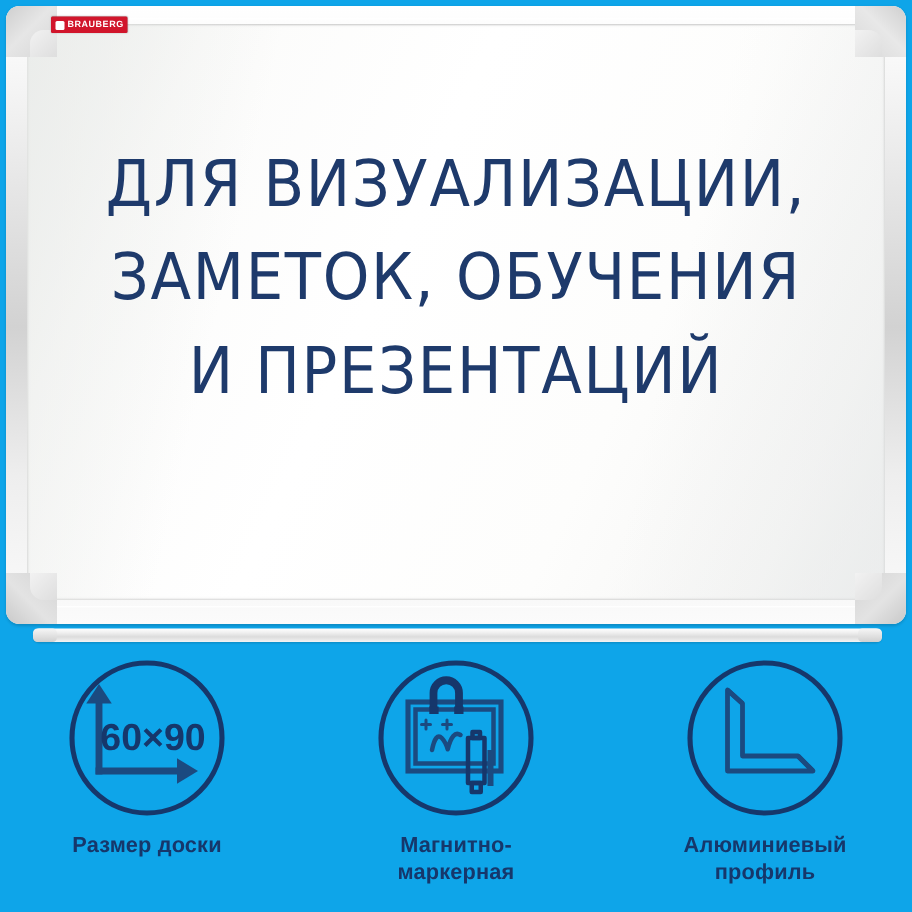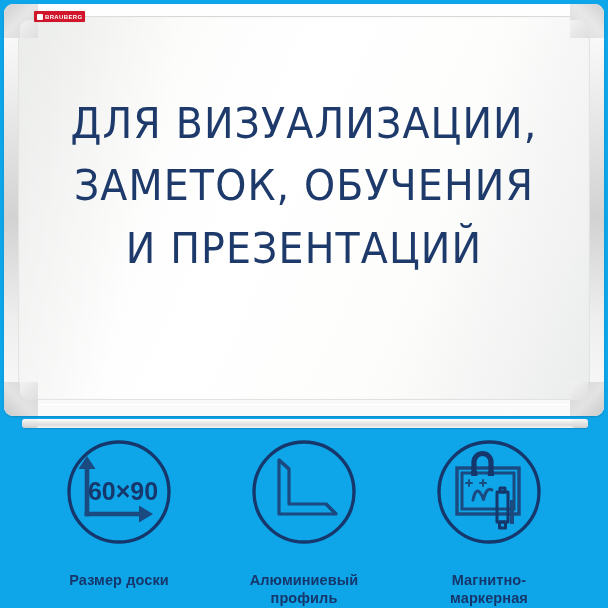--- a/index.html
+++ b/index.html
@@ -165,34 +165,34 @@
   .tray-cap.r { right: 0; }
 
   
   .features {
     position: absolute;
     left: 0;
     top: 438px;
     width: 608px;
     display: flex;
     justify-content: center;
-    gap: 15px;
+    gap: 36px;
   }
   .feature {
     width: 170px;
     display: flex;
     flex-direction: column;
     align-items: center;
   }
   .feature-icon {
     width: 108px;
     height: 108px;
   }
   .feature-label {
-    margin-top: 26px;
+    margin-top: 10px;
     text-align: center;
     color: #16376b;
     font-size: 14.5px;
     font-weight: 700;
     line-height: 1.22;
     letter-spacing: 0.1px;
     white-space: pre-line;
     font-family: "Liberation Sans", sans-serif;
   }
 
@@ -274,35 +274,20 @@
           <text x="58" y="62" text-anchor="middle" font-family="'Liberation Sans', sans-serif" font-size="25" font-weight="700" fill="#16376b">60×90</text>
         </svg>
       </div>
       <div class="feature-label">Размер доски</div>
     </div>
 
     <div class="feature">
       <div class="feature-icon">
         <svg viewBox="0 0 108 108" width="108" height="108" aria-hidden="true">
           <circle cx="54" cy="54" r="50" fill="none" stroke="#16376b" stroke-width="3.4"></circle>
-          <g fill="none" stroke="#1b4a80" stroke-width="3.2" stroke-linejoin="round">
-            <path d="M29 22 L29 76 L86 76 L76 66 L39 66 L39 31 Z"></path>
-            <path d="M29 22 L39 31"></path>
-            <path d="M76 66 L86 76"></path>
-          </g>
-        </svg>
-      </div>
-      <div class="feature-label">Алюминиевый
-профиль</div>
-    </div>
-
-    <div class="feature">
-      <div class="feature-icon">
-        <svg viewBox="0 0 108 108" width="108" height="108" aria-hidden="true">
-          <circle cx="54" cy="54" r="50" fill="none" stroke="#16376b" stroke-width="3.4"></circle>
 
           <rect x="22" y="30" width="62" height="46" fill="none" stroke="#1b4a80" stroke-width="3.4"></rect>
           <rect x="27" y="35" width="52" height="36" fill="none" stroke="#1b4a80" stroke-width="3"></rect>
 
           <path d="M39 34 V24 a8.5 8.5 0 0 1 17 0 V34" fill="none" stroke="#16376b" stroke-width="5.2"></path>
           <rect x="36.2" y="33" width="6.2" height="5" fill="#16376b"></rect>
           <rect x="52.8" y="33" width="6.2" height="5" fill="#16376b"></rect>
 
           <g stroke="#1b4a80" stroke-width="2" stroke-linecap="round">
             <path d="M34 42 v6 M31 45 h6"></path>
@@ -316,14 +301,29 @@
             <path d="M64.5 84 h6 v6 h-6 Z"></path>
             <path d="M65 50 h5 v4 h-5 Z"></path>
           </g>
           <rect x="75" y="62" width="4" height="24" fill="#1b4a80"></rect>
         </svg>
       </div>
       <div class="feature-label">Магнитно-
 маркерная</div>
     </div>
 
+    <div class="feature">
+      <div class="feature-icon">
+        <svg viewBox="0 0 108 108" width="108" height="108" aria-hidden="true">
+          <circle cx="54" cy="54" r="50" fill="none" stroke="#16376b" stroke-width="3.4"></circle>
+          <g fill="none" stroke="#1b4a80" stroke-width="3.2" stroke-linejoin="round">
+            <path d="M29 22 L29 76 L86 76 L76 66 L39 66 L39 31 Z"></path>
+            <path d="M29 22 L39 31"></path>
+            <path d="M76 66 L86 76"></path>
+          </g>
+        </svg>
+      </div>
+      <div class="feature-label">Алюминиевый
+профиль</div>
+    </div>
+
   </div>
 </div>
 
 </body></html>

